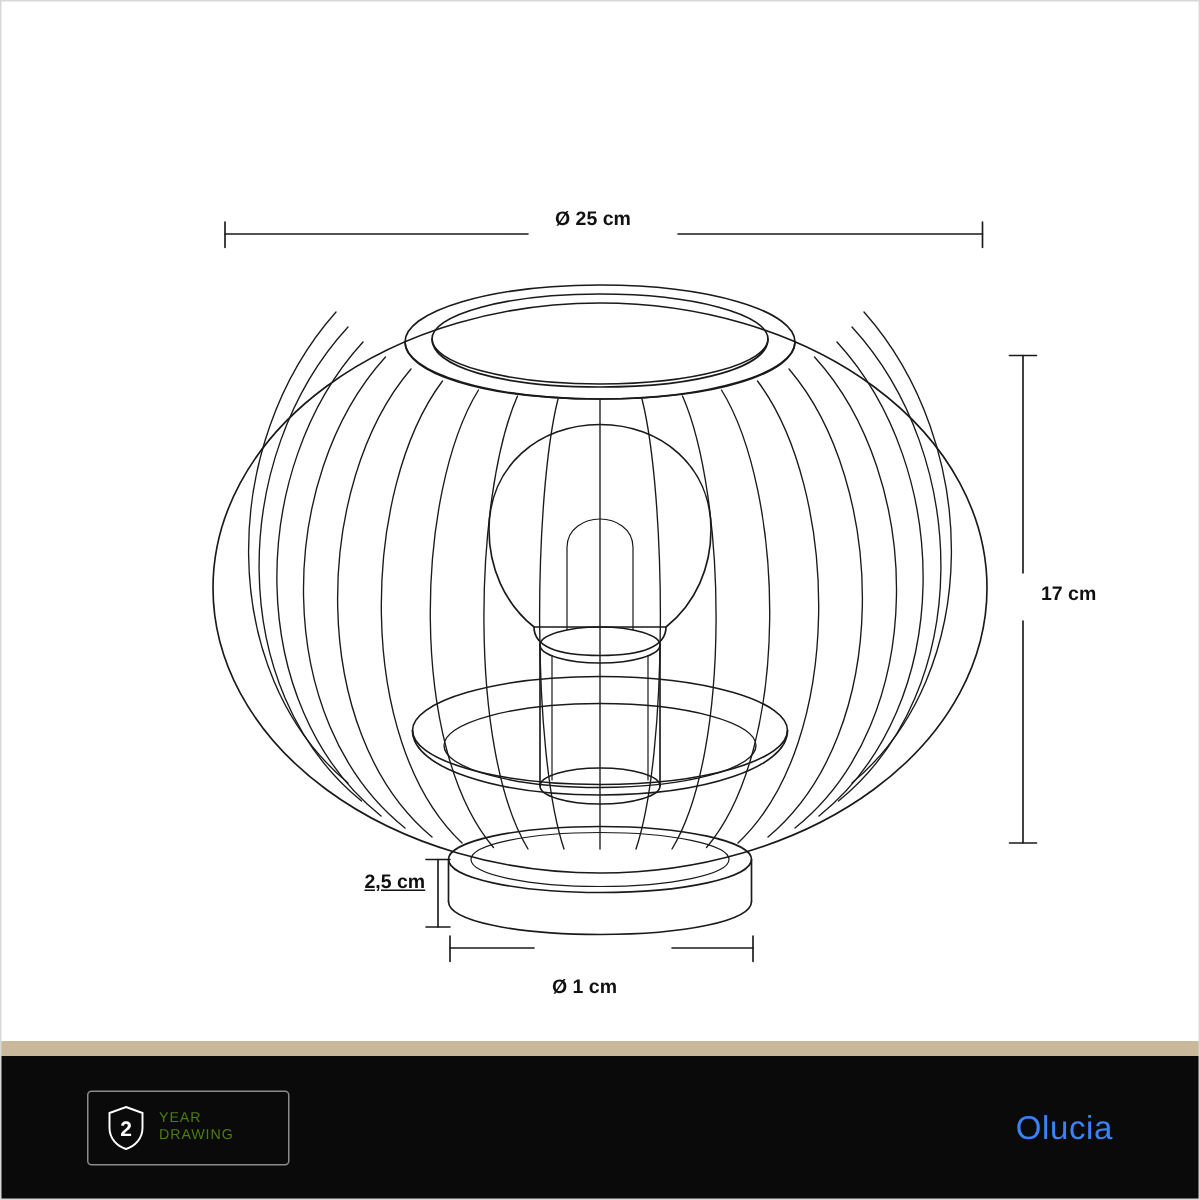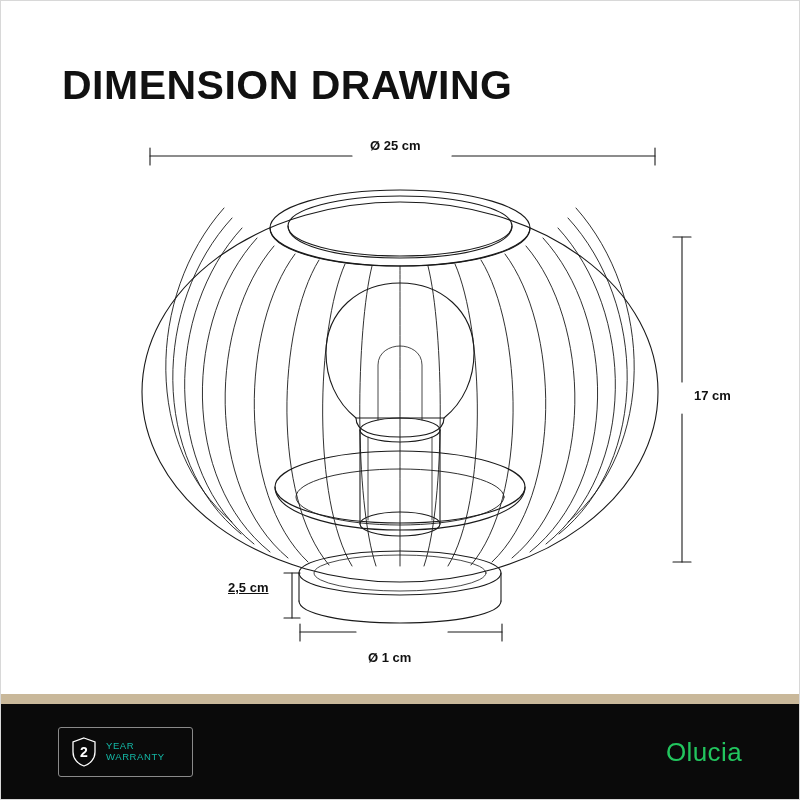--- a/index.html
+++ b/index.html
@@ -64,22 +64,22 @@
     bottom: 96px;
     width: 800px;
     height: 10px;
     background: #c9b89a;
   }
   #brand {
     position: absolute;
     right: 58px;
     top: 50%;
     transform: translateY(-50%);
-    color: #22c55e;
-    font-size: 26px;
+    color: #3b82f6;
+    font-size: 22px;
     letter-spacing: 0.4px;
     font-family: "Liberation Sans", sans-serif;
   }
   #warranty {
     position: absolute;
     left: 58px;
     top: 50%;
     transform: translateY(-50%);
     width: 135px;
     height: 50px;
@@ -106,48 +106,47 @@
     display: flex;
     align-items: center;
     justify-content: center;
     color: #ffffff;
     font-size: 14px;
     font-weight: bold;
     font-family: "Liberation Sans", sans-serif;
   }
   #warranty .wtext {
     margin-left: 9px;
-    color: #14b8a6;
+    color: #4d7c0f;
     line-height: 1.15;
   }
   #warranty .wtext div {
     font-size: 9.5px;
     letter-spacing: 0.6px;
     font-family: "Liberation Sans", sans-serif;
   }
 
   .dimlabel {
     position: absolute;
     font-size: 13px;
     font-weight: bold;
     color: #111111;
     font-family: "Liberation Sans", sans-serif;
     white-space: nowrap;
   }
   #lbl-width { left: 370px; top: 138px; }
   #lbl-height { left: 694px; top: 388px; }
-  #lbl-base-h { left: 228px; top: 580px; text-decoration: underline; }
+  #lbl-base-h { left: 243px; top: 580px; text-decoration: underline; }
   #lbl-base-d { left: 368px; top: 650px; }
 </style>
 </head>
 <body>
 
 <div id="page">
 
-  <div id="title">DIMENSION DRAWING</div>
 
   <svg id="drawing" viewBox="0 0 800 800" xmlns="http://www.w3.org/2000/svg">
     <g fill="none" stroke="#1a1a1a" stroke-width="1.1" stroke-linecap="round" stroke-linejoin="round">
 
       <g>
         <line x1="150" y1="156" x2="352" y2="156"></line>
         <line x1="452" y1="156" x2="655" y2="156"></line>
         <line x1="150" y1="148" x2="150" y2="165"></line>
         <line x1="655" y1="148" x2="655" y2="165"></line>
       </g>
@@ -248,19 +247,19 @@
   <div id="footer">
     <div id="warranty">
       <span class="shield">
         <svg width="26" height="30" viewBox="0 0 26 30" xmlns="http://www.w3.org/2000/svg">
           <path d="M13 1 L24 5 L24 15 C24 22 19 27 13 29 C7 27 2 22 2 15 L2 5 Z" fill="none" stroke="#ffffff" stroke-width="1.3"></path>
         </svg>
         <span class="num">2</span>
       </span>
       <span class="wtext">
         <div>YEAR</div>
-        <div>WARRANTY</div>
+        <div>DRAWING</div>
       </span>
     </div>
     <div id="brand">Olucia</div>
   </div>
 
 </div>
 
 </body></html>

